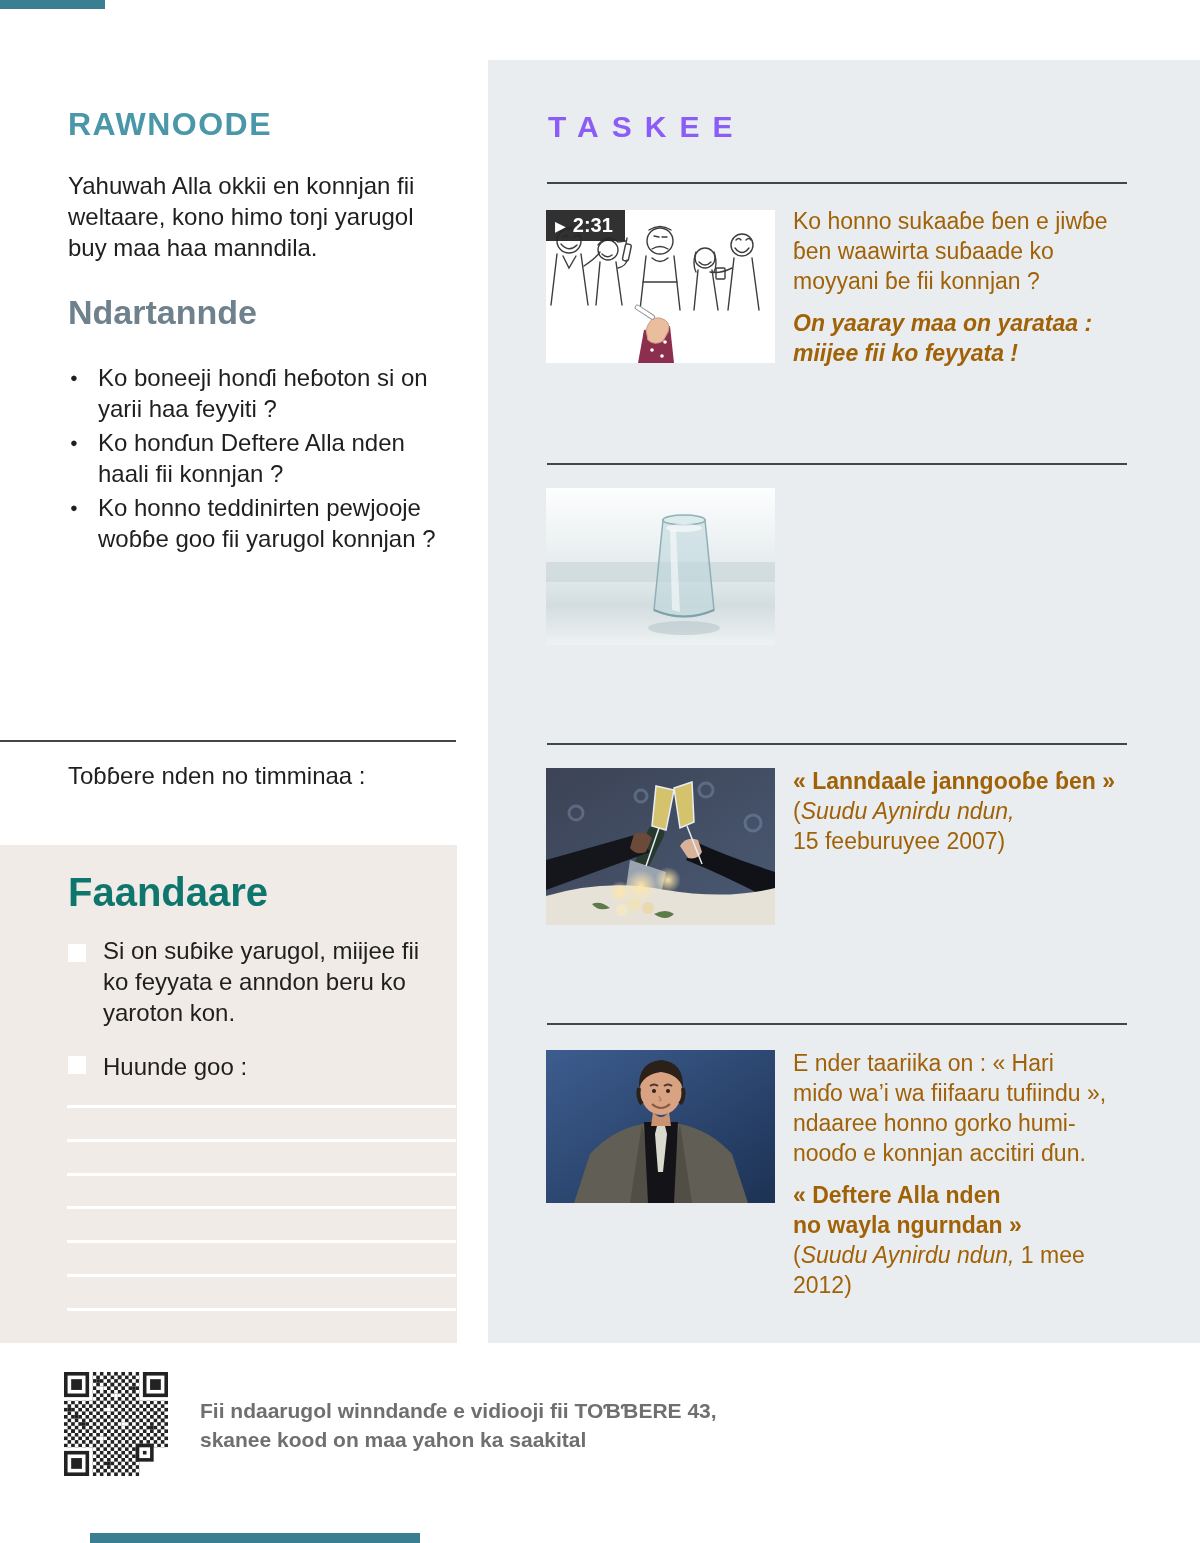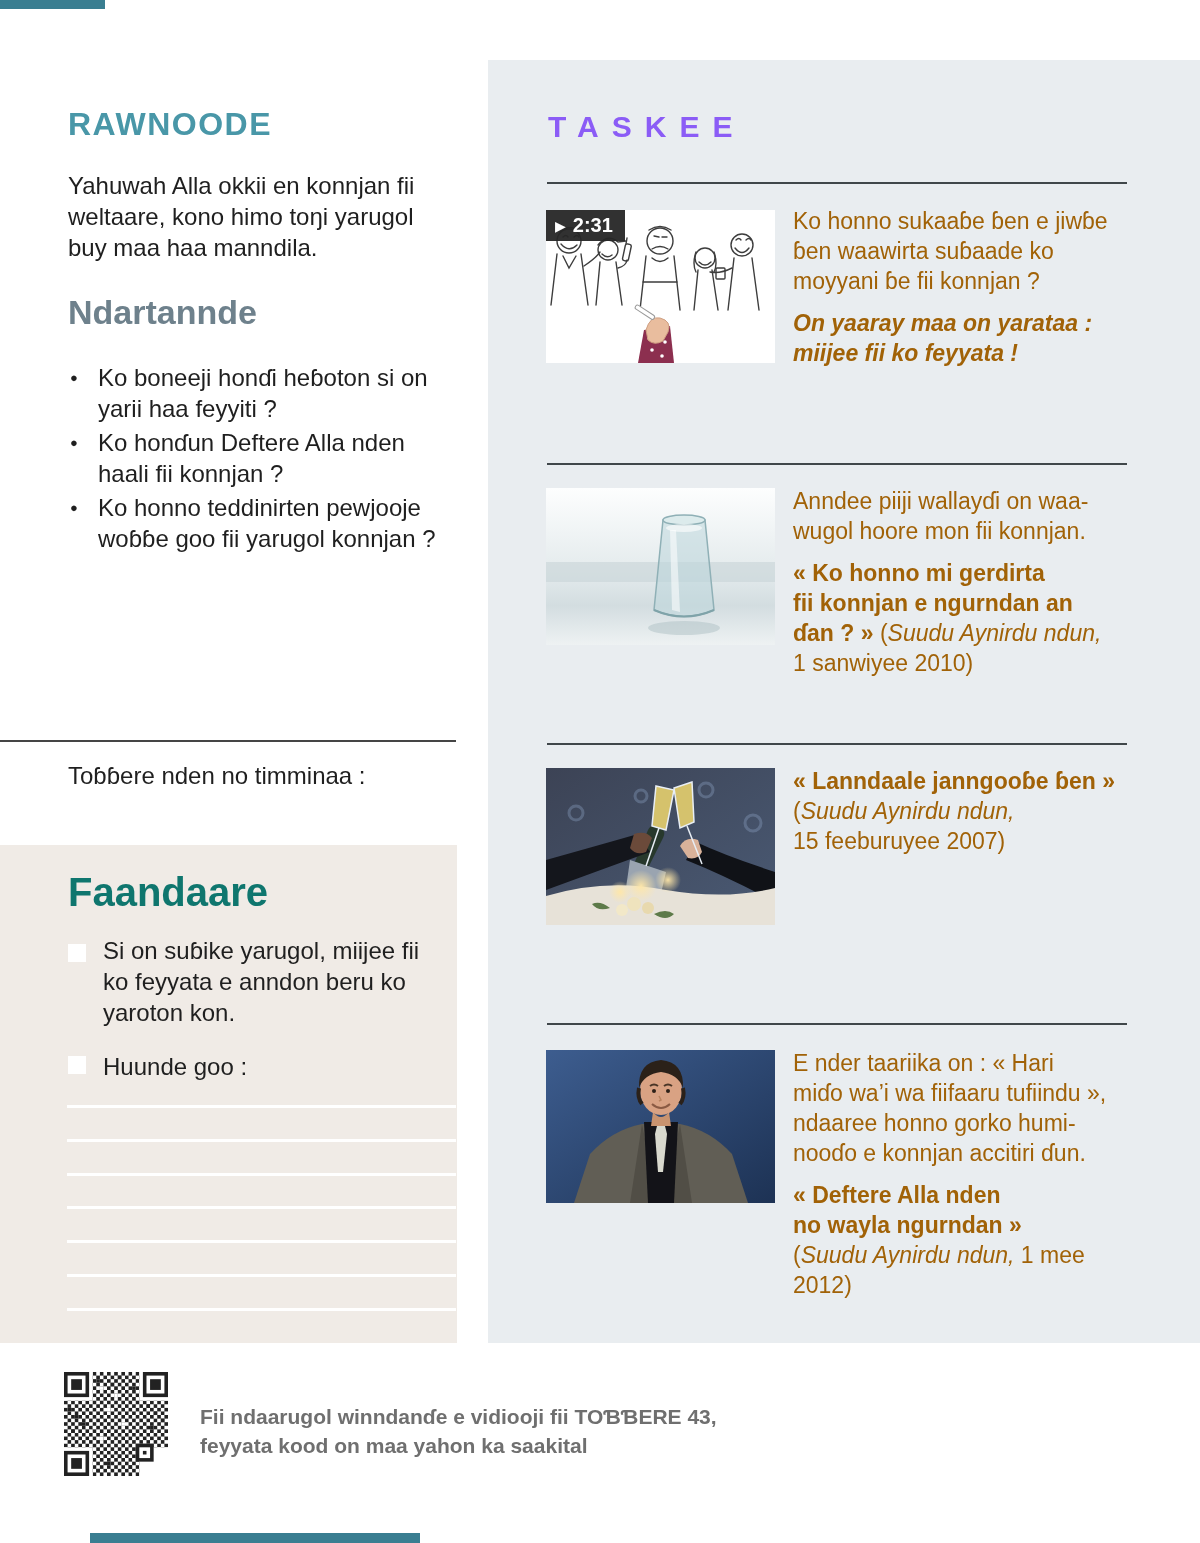--- a/index.html
+++ b/index.html
@@ -47,21 +47,21 @@
   .sec-txt p { margin:0 0 12px; }
   .bold { font-weight:700; }
   .bold-italic { font-weight:700; font-style:italic; }
   .italic { font-style:italic; }
   .vid-badge { position:absolute; left:0; top:0; height:31px; background:rgba(38,38,38,0.95); color:#ffffff; display:flex; align-items:center; padding:0 12px 0 9px; gap:7px; }
   .vid-badge .tri { font-size:14px; line-height:1; }
   .vid-badge .dur { font-size:20px; font-weight:700; }
 
   
   .qr { position:absolute; left:64px; top:1372px; width:104px; height:104px; }
-  .footer-text { position:absolute; left:200px; top:1396px; font-size:21px; line-height:29px; font-weight:700; color:#6f6f6f;margin-top:6px; }
+  .footer-text { position:absolute; left:200px; top:1396px; font-size:21px; line-height:29px; font-weight:700; color:#6f6f6f; }
 </style>
 </head>
 <body>
 
 <div class="page">
 
   <div class="bar-top"></div>
   <div class="gray-panel"></div>
   <div class="beige-box"></div>
 
@@ -186,28 +186,20 @@
       <rect y="74" width="229" height="20" fill="#c5d1d5" opacity="0.55"></rect>
       <g transform="translate(138,78)">
         <ellipse cx="0" cy="62" rx="36" ry="7" fill="#aebfc4" opacity="0.5"></ellipse>
         <path d="M-21,-46 L21,-46 L30,44 Q0,57 -30,44 Z" fill="#bcd6da" fill-opacity="0.55" stroke="#8fb0b6" stroke-width="1.5"></path>
         <ellipse cx="0" cy="-46" rx="21" ry="5" fill="#dcebec" stroke="#8fb0b6" stroke-width="1.5"></ellipse>
         <ellipse cx="0" cy="-38" rx="18" ry="4" fill="#ffffff" opacity="0.6"></ellipse>
         <path d="M-14,-36 L-8,-36 L-4,46 L-12,44 Z" fill="#ffffff" opacity="0.55"></path>
         <path d="M-30,44 Q0,57 30,44" fill="none" stroke="#7fa3a9" stroke-width="2"></path>
       </g>
     </svg>
-  </div>
-  <div class="sec-txt" style="top:486px">
-    <p class="pre">Anndee piiji wallayɗi on waa-
-wugol hoore mon fii konnjan.</p>
-    <p class="pre"><span class="bold">« Ko honno mi gerdirta
-fii konnjan e ngurndan an
-ɗan ? » </span><span>(</span><span class="italic">Suudu Aynirdu ndun,</span><span>
-1 sanwiyee 2010)</span></p>
   </div>
 
   <div class="media" style="top:768px;height:157px">
     <svg width="229" height="157" viewBox="0 0 229 157">
       <defs>
         <linearGradient id="tbg" x1="0" y1="0" x2="1" y2="1">
           <stop offset="0" stop-color="#3c4355"></stop>
             <stop offset="1" stop-color="#4a5a74"></stop>
         </linearGradient>
         <radialGradient id="glow" cx="0.5" cy="0.5" r="0.5">
@@ -343,17 +335,17 @@
         <rect x="1" y="23" width="5" height="5" fill="#ffffff"></rect>
         <rect x="2" y="24" width="3" height="3" fill="#222222"></rect>
       <rect x="20" y="20" width="5" height="5" fill="#222222"></rect>
         <rect x="21" y="21" width="3" height="3" fill="#ffffff"></rect>
         <rect x="22" y="22" width="1" height="1" fill="#222222"></rect>
     </g>
   </svg>
 
   <div class="footer-text">
     <div>Fii ndaarugol winndanɗe e vidiooji fii TOƁƁERE 43,</div>
-    <div>feyyata kood on maa yahon ka saakital</div>
+    <div>skanee kood on maa yahon ka saakital</div>
   </div>
 
   <div class="bar-bottom"></div>
 </div>
 
 </body></html>

